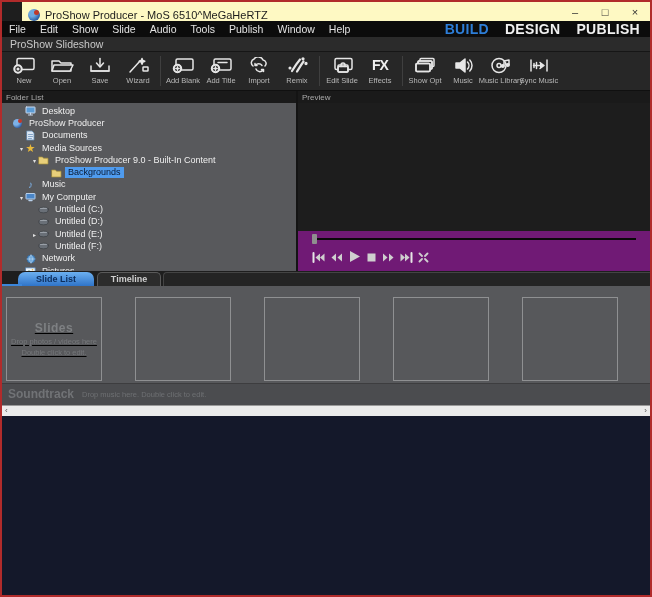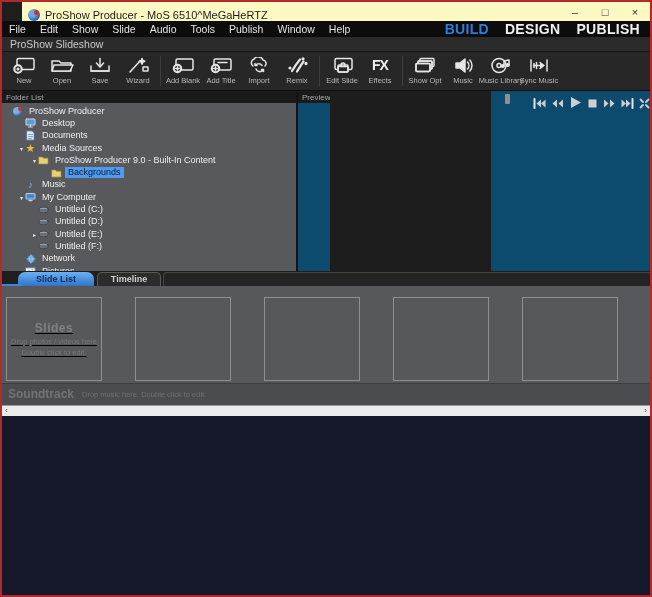--- a/index.html
+++ b/index.html
@@ -58,21 +58,21 @@
   .tree-row .t-label{ white-space:nowrap; padding:0 3px; line-height:11px; }
   .tree-row .t-label.selected{ background:#4f9bee; color:#0a1a33; }
 
   
   .filelist{ flex:1; position:relative; background:#58595c; overflow:hidden; }
   .v-scroll{ position:absolute; top:0; right:0; bottom:0; width:11px; background:#3f3f41;
              display:flex; flex-direction:column; }
   .v-thumb{ flex:1; margin:1px 1px; background:#d8d8d8; border-radius:2px; }
 
   
-  .preview-col{ flex:1; display:flex; flex-direction:row; background:#0c4a6e; min-width:0; }
+  .preview-col{ flex:1; display:flex; flex-direction:column; background:#701a75; min-width:0; }
   .viewport{ flex:1; background:#1d1d1d; }
   .seekbar{ height:14px; margin:0 14px; position:relative; flex:none; }
   .seek-line{ position:absolute; left:0; right:0; top:7px; height:2px; background:#090909; }
   .seek-handle{ position:absolute; left:0; top:3px; width:5px; height:10px; background:#8f8f8f;
                 border-radius:1px; }
   .transport{ height:26px; display:flex; align-items:center; gap:5px; padding-left:14px; flex:none; }
   .tp-btn{ display:flex; align-items:center; justify-content:center; }
 
   
   .tabstrip{ height:15px; background:#1e1e1e; display:flex; align-items:flex-end;
@@ -295,38 +295,38 @@
         <div class="lb">Sync Music</div>
       </div>
     </div>
 
   <div class="main">
     <div class="left-col">
       <div class="panel-header">
         <span>Folder List</span>
       </div>
       <div class="tree" id="folder-tree">
+          <div class="tree-row" style="padding-left: 16px;">
+            <span class="expander"></span>
+            <span class="t-ic">
+              <svg width="11" height="10" viewBox="0 0 11 10" fill="none" stroke="#e6e6e6" stroke-width="1.5" stroke-linecap="round" stroke-linejoin="round">
+                <rect x="1" y="1" width="9" height="6" rx="0.5" fill="#5b9bd5" stroke="#c9daf0" stroke-width="1"></rect>
+                <path d="M5.5 7 v1.5 M3.5 9 h4" stroke="#c9daf0" stroke-width="1"></path>
+              </svg>
+            </span>
+            <span class="t-label">Desktop</span>
+          </div>
           <div class="tree-row" style="padding-left: 3px;">
             <span class="expander"></span>
             <span class="t-ic">
               <span style="width:9px;height:9px;border-radius:50%;background:radial-gradient(circle at 35% 35%,#7db2e8 0 35%,#2d5fa8 75%);display:inline-block;position:relative;">
                 <i style="position:absolute;right:0;top:0;width:4px;height:4px;border-radius:50%;background:#c0392b;"></i>
               </span>
             </span>
             <span class="t-label">ProShow Producer</span>
-          </div>
-          <div class="tree-row" style="padding-left: 16px;">
-            <span class="expander"></span>
-            <span class="t-ic">
-              <svg width="11" height="10" viewBox="0 0 11 10" fill="none" stroke="#e6e6e6" stroke-width="1.5" stroke-linecap="round" stroke-linejoin="round">
-                <rect x="1" y="1" width="9" height="6" rx="0.5" fill="#5b9bd5" stroke="#c9daf0" stroke-width="1"></rect>
-                <path d="M5.5 7 v1.5 M3.5 9 h4" stroke="#c9daf0" stroke-width="1"></path>
-              </svg>
-            </span>
-            <span class="t-label">Desktop</span>
           </div>
           <div class="tree-row" style="padding-left: 16px; align-items: center;">
             <span class="expander"></span>
             <span class="t-ic">
               <svg width="9" height="11" viewBox="0 0 9 11" fill="none" stroke="#e6e6e6" stroke-width="1.5" stroke-linecap="round" stroke-linejoin="round">
                 <path d="M1 1 h5 l2 2 v7 h-7 z" fill="#dce8f5" stroke="#6a8fb5" stroke-width="0.8"></path>
                 <path d="M2.5 4.5 h4 M2.5 6.5 h4 M2.5 8.5 h3" stroke="#5b87b5" stroke-width="0.7"></path>
               </svg>
             </span>
             <span class="t-label">Documents</span>

